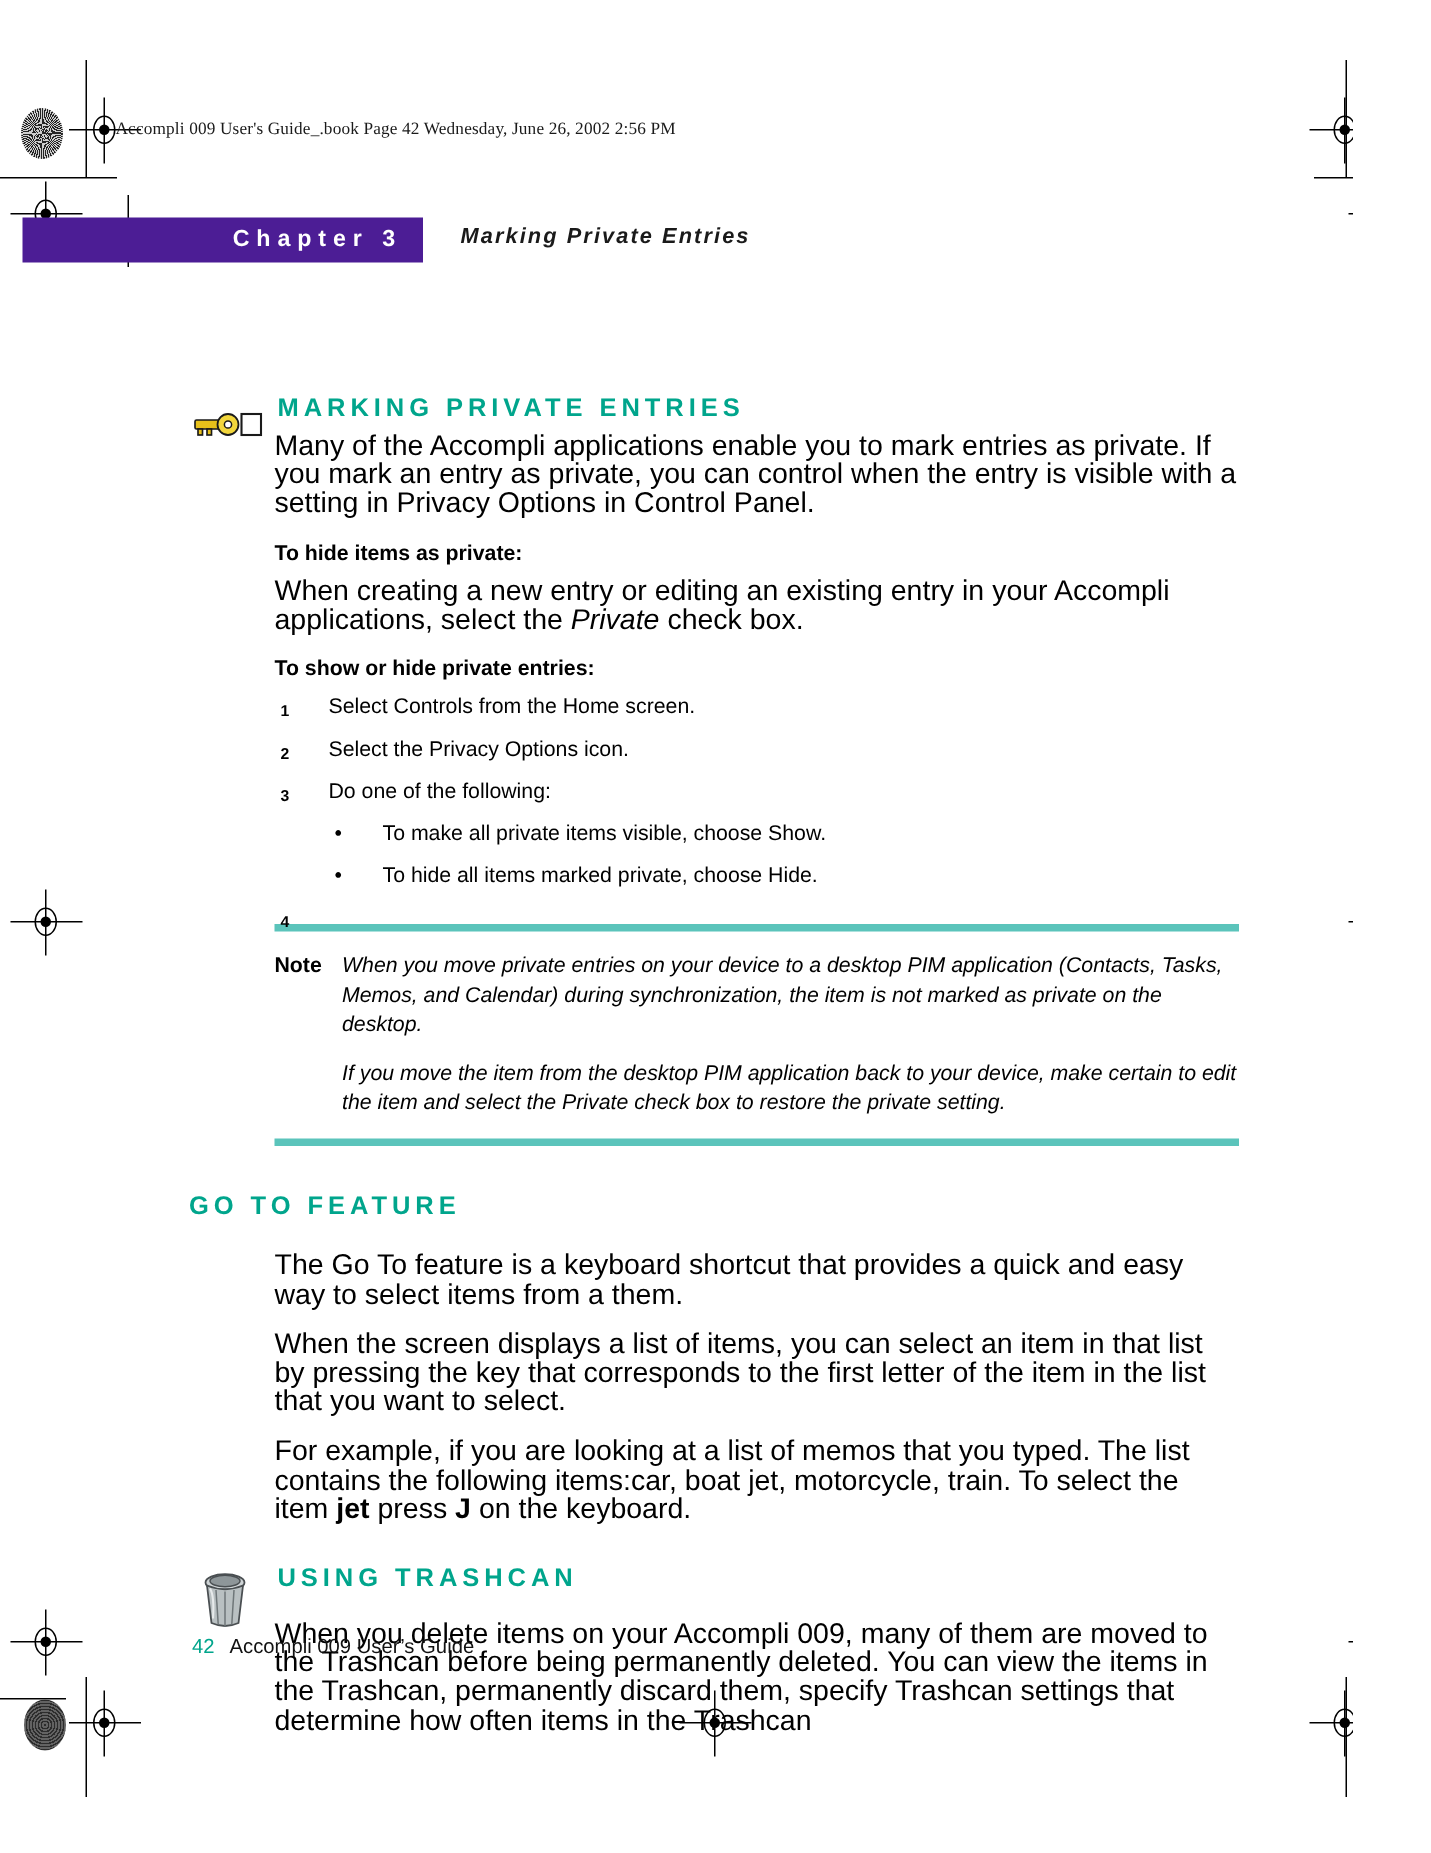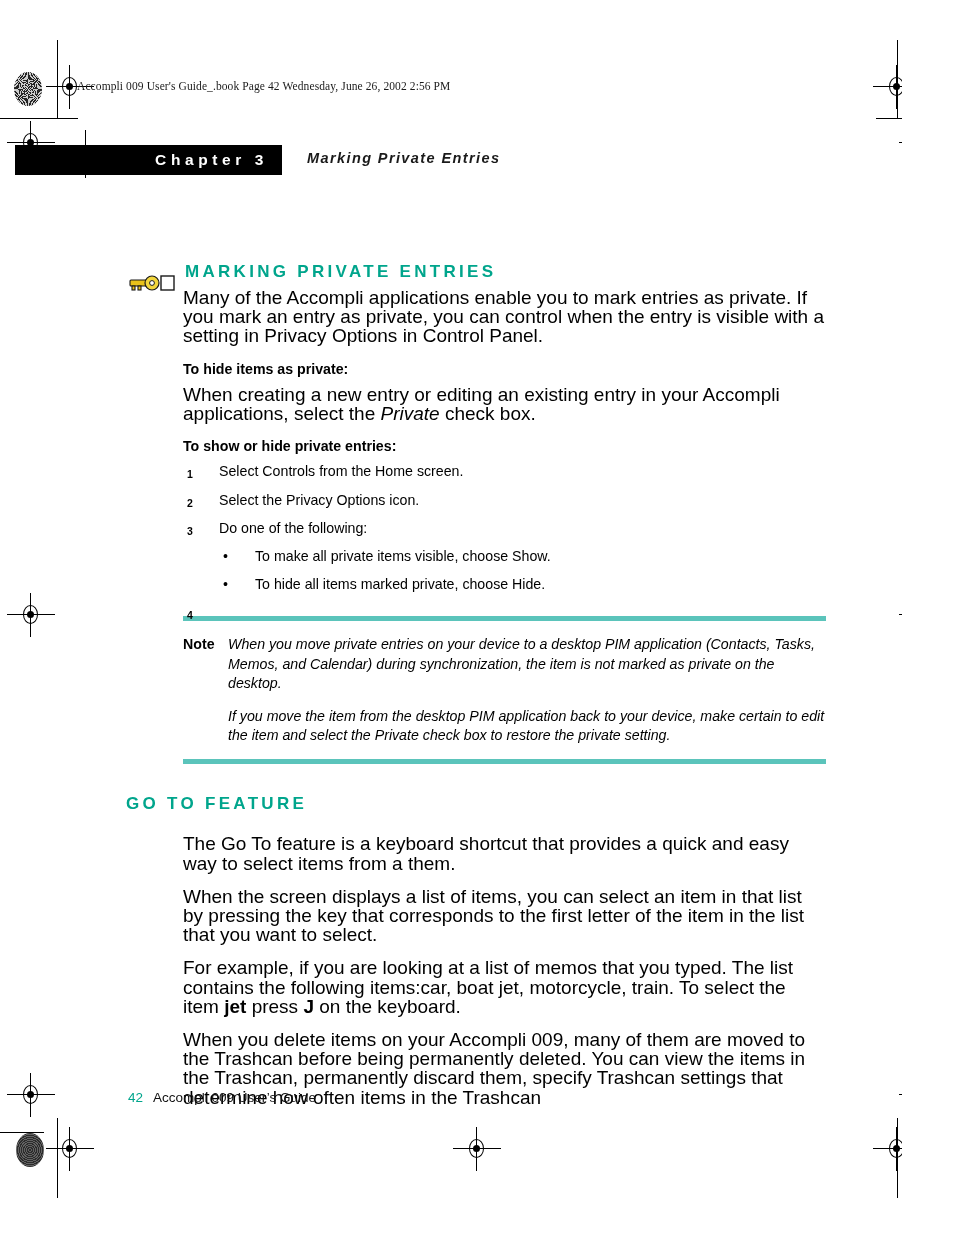--- a/index.html
+++ b/index.html
@@ -86,21 +86,21 @@
     color: #1a1a1a;
   }
 
   
   .chapter-band {
     position: absolute;
     left: 15px;
     top: 145px;
     width: 267px;
     height: 30px;
-    background: #000000;
+    background: #4c1d95;
   }
   .chapter-label {
     position: absolute;
     right: 14px;
     top: 6px;
     color: #ffffff;
     font-size: 15.5px;
     font-weight: bold;
     letter-spacing: 4.6px;
     white-space: nowrap;
@@ -403,20 +403,36 @@
     <div class="heading-row" style="margin-top:30px;">
       <h1 class="section-heading">GO TO FEATURE</h1>
     </div>
 
     <div class="body-block" style="margin-top:14px;">
       <p class="body">The Go To feature is a keyboard shortcut that provides a quick and easy way to select items from a them.</p>
       <p class="body">When the screen displays a list of items, you can select an item in that list by pressing the key that corresponds to the first letter of the item in the list that you want to select.</p>
       <p class="body"><span>For example, if you are looking at a list of memos that you typed. The list contains the following items:car, boat jet, motorcycle, train. To select the item </span><span class="b">jet</span><span> press </span><span class="b">J</span><span> on the keyboard.</span></p>
     </div>
 
+    <div class="heading-row indented" style="margin-top:26px;">
+      <span class="icon-slot trash-icon">
+        <svg width="40" height="42" viewBox="0 0 40 42" aria-hidden="true">
+          <g>
+            <ellipse cx="20" cy="9" rx="13" ry="5.5" fill="#cfd4d6" stroke="#4a4f52" stroke-width="1.2"></ellipse>
+            <ellipse cx="20" cy="8" rx="10" ry="3.8" fill="#8e9699" stroke="#4a4f52" stroke-width="1"></ellipse>
+            <path d="M8 11 L11 36 Q20 40 29 36 L32 11 Q20 16 8 11 Z" fill="#b9c0c2" stroke="#4a4f52" stroke-width="1.2"></path>
+            <path d="M14 14 L15.5 37" stroke="#6f7679" stroke-width="1" fill="none"></path>
+            <path d="M20 15 L20 38.5" stroke="#6f7679" stroke-width="1" fill="none"></path>
+            <path d="M26 14 L24.5 37" stroke="#6f7679" stroke-width="1" fill="none"></path>
+            <path d="M10 13 Q13 18 12 33" stroke="#eef1f2" stroke-width="1.4" fill="none" opacity="0.85"></path>
+          </g>
+        </svg>
+      </span>
+      <h1 class="section-heading">USING TRASHCAN</h1>
+    </div>
 
     <div class="body-block" style="margin-top:12px;">
       <p class="body">When you delete items on your Accompli 009, many of them are moved to the Trashcan before being permanently deleted. You can view the items in the Trashcan, permanently discard them, specify Trashcan settings that determine how often items in the Trashcan</p>
     </div>
 
   </div>
 
   <div class="footer">
     <span class="pageno">42</span><span class="guide">Accompli 009 User’s Guide</span>
   </div>

